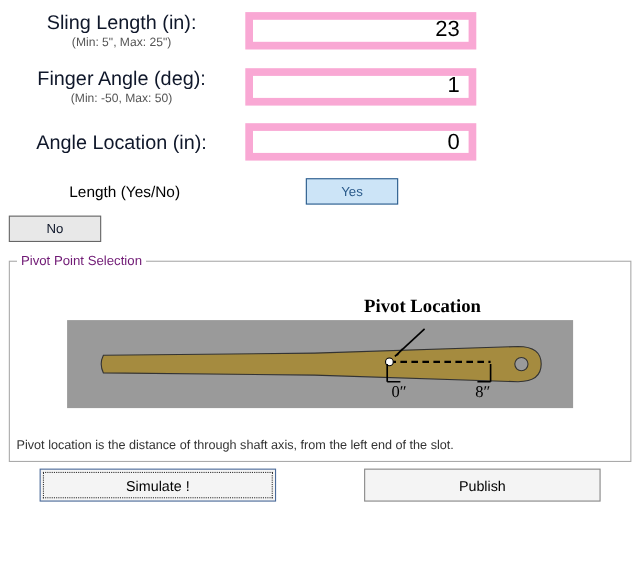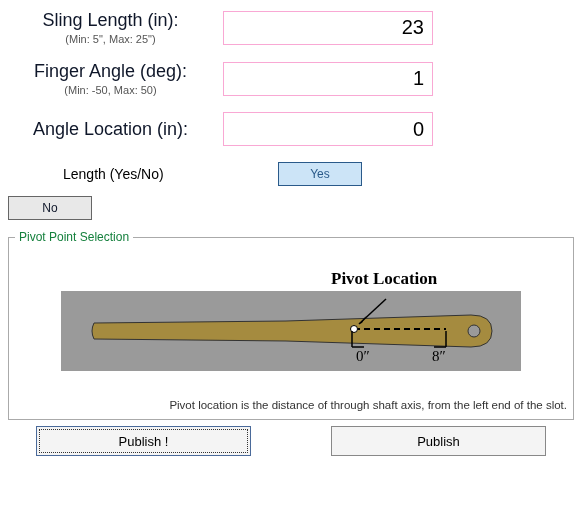--- a/index.html
+++ b/index.html
@@ -30,21 +30,21 @@
     font-size: 11px;
     color: #555;
     margin-top: 2px;
   }
   .input-col {
     flex: 1;
   }
   .text-input {
     width: 210px;
     height: 34px;
-    border: 1px solid #f9a8d4;
+    border: 7px solid #f9a8d4;
     padding: 0 8px;
     font-size: 20px;
     text-align: right;
     font-family: Arial, sans-serif;
   }
   .toggle-row {
     display: flex;
     align-items: center;
     margin-bottom: 10px;
   }
@@ -72,21 +72,21 @@
     background: #e8e8e8;
     color: #0f172a;
   }
   fieldset {
     border: 1px solid #aaa;
     margin: 8px 0 6px 0;
     padding: 12px 6px 4px 6px;
   }
   legend {
     font-size: 12px;
-    color: #15803d;
+    color: #701a75;
     padding: 0 4px;
   }
   .diagram-box {
     background: #9a9a9a;
     width: 460px;
     height: 80px;
     margin: 35px auto 8px auto;
     position: relative;
   }
   .diagram-svg {
@@ -96,21 +96,21 @@
   .pivot-text {
     position: absolute;
     top: -22px;
     left: 270px;
     font-family: Georgia, serif;
     font-weight: bold;
     font-size: 17px;
     color: #000;
   }
   .diagram-caption {
-    text-align: right;
+    text-align: left;
     font-size: 11.5px;
     color: #333;
     margin: 28px 0 4px 0;
   }
   .btn-row {
     display: flex;
     gap: 80px;
     margin-top: 4px;
     padding: 0 28px;
   }
@@ -191,15 +191,15 @@
       <line x1="276" y1="56" x2="288" y2="56" stroke="#000" stroke-width="1.5"></line>
       <line x1="358" y1="56" x2="370" y2="56" stroke="#000" stroke-width="1.5"></line>
       <text x="280" y="70" font-family="Georgia" font-size="15" fill="#000">0″</text>
       <text x="356" y="70" font-family="Georgia" font-size="15" fill="#000">8″</text>
     </svg>
   </div>
   <div class="diagram-caption">Pivot location is the distance of through shaft axis, from the left end of the slot.</div>
 </fieldset>
 
 <div class="btn-row">
-  <button class="action-btn focused">Publish !</button>
+  <button class="action-btn focused">Simulate !</button>
   <button class="action-btn">Publish</button>
 </div>
 
 </body></html>

